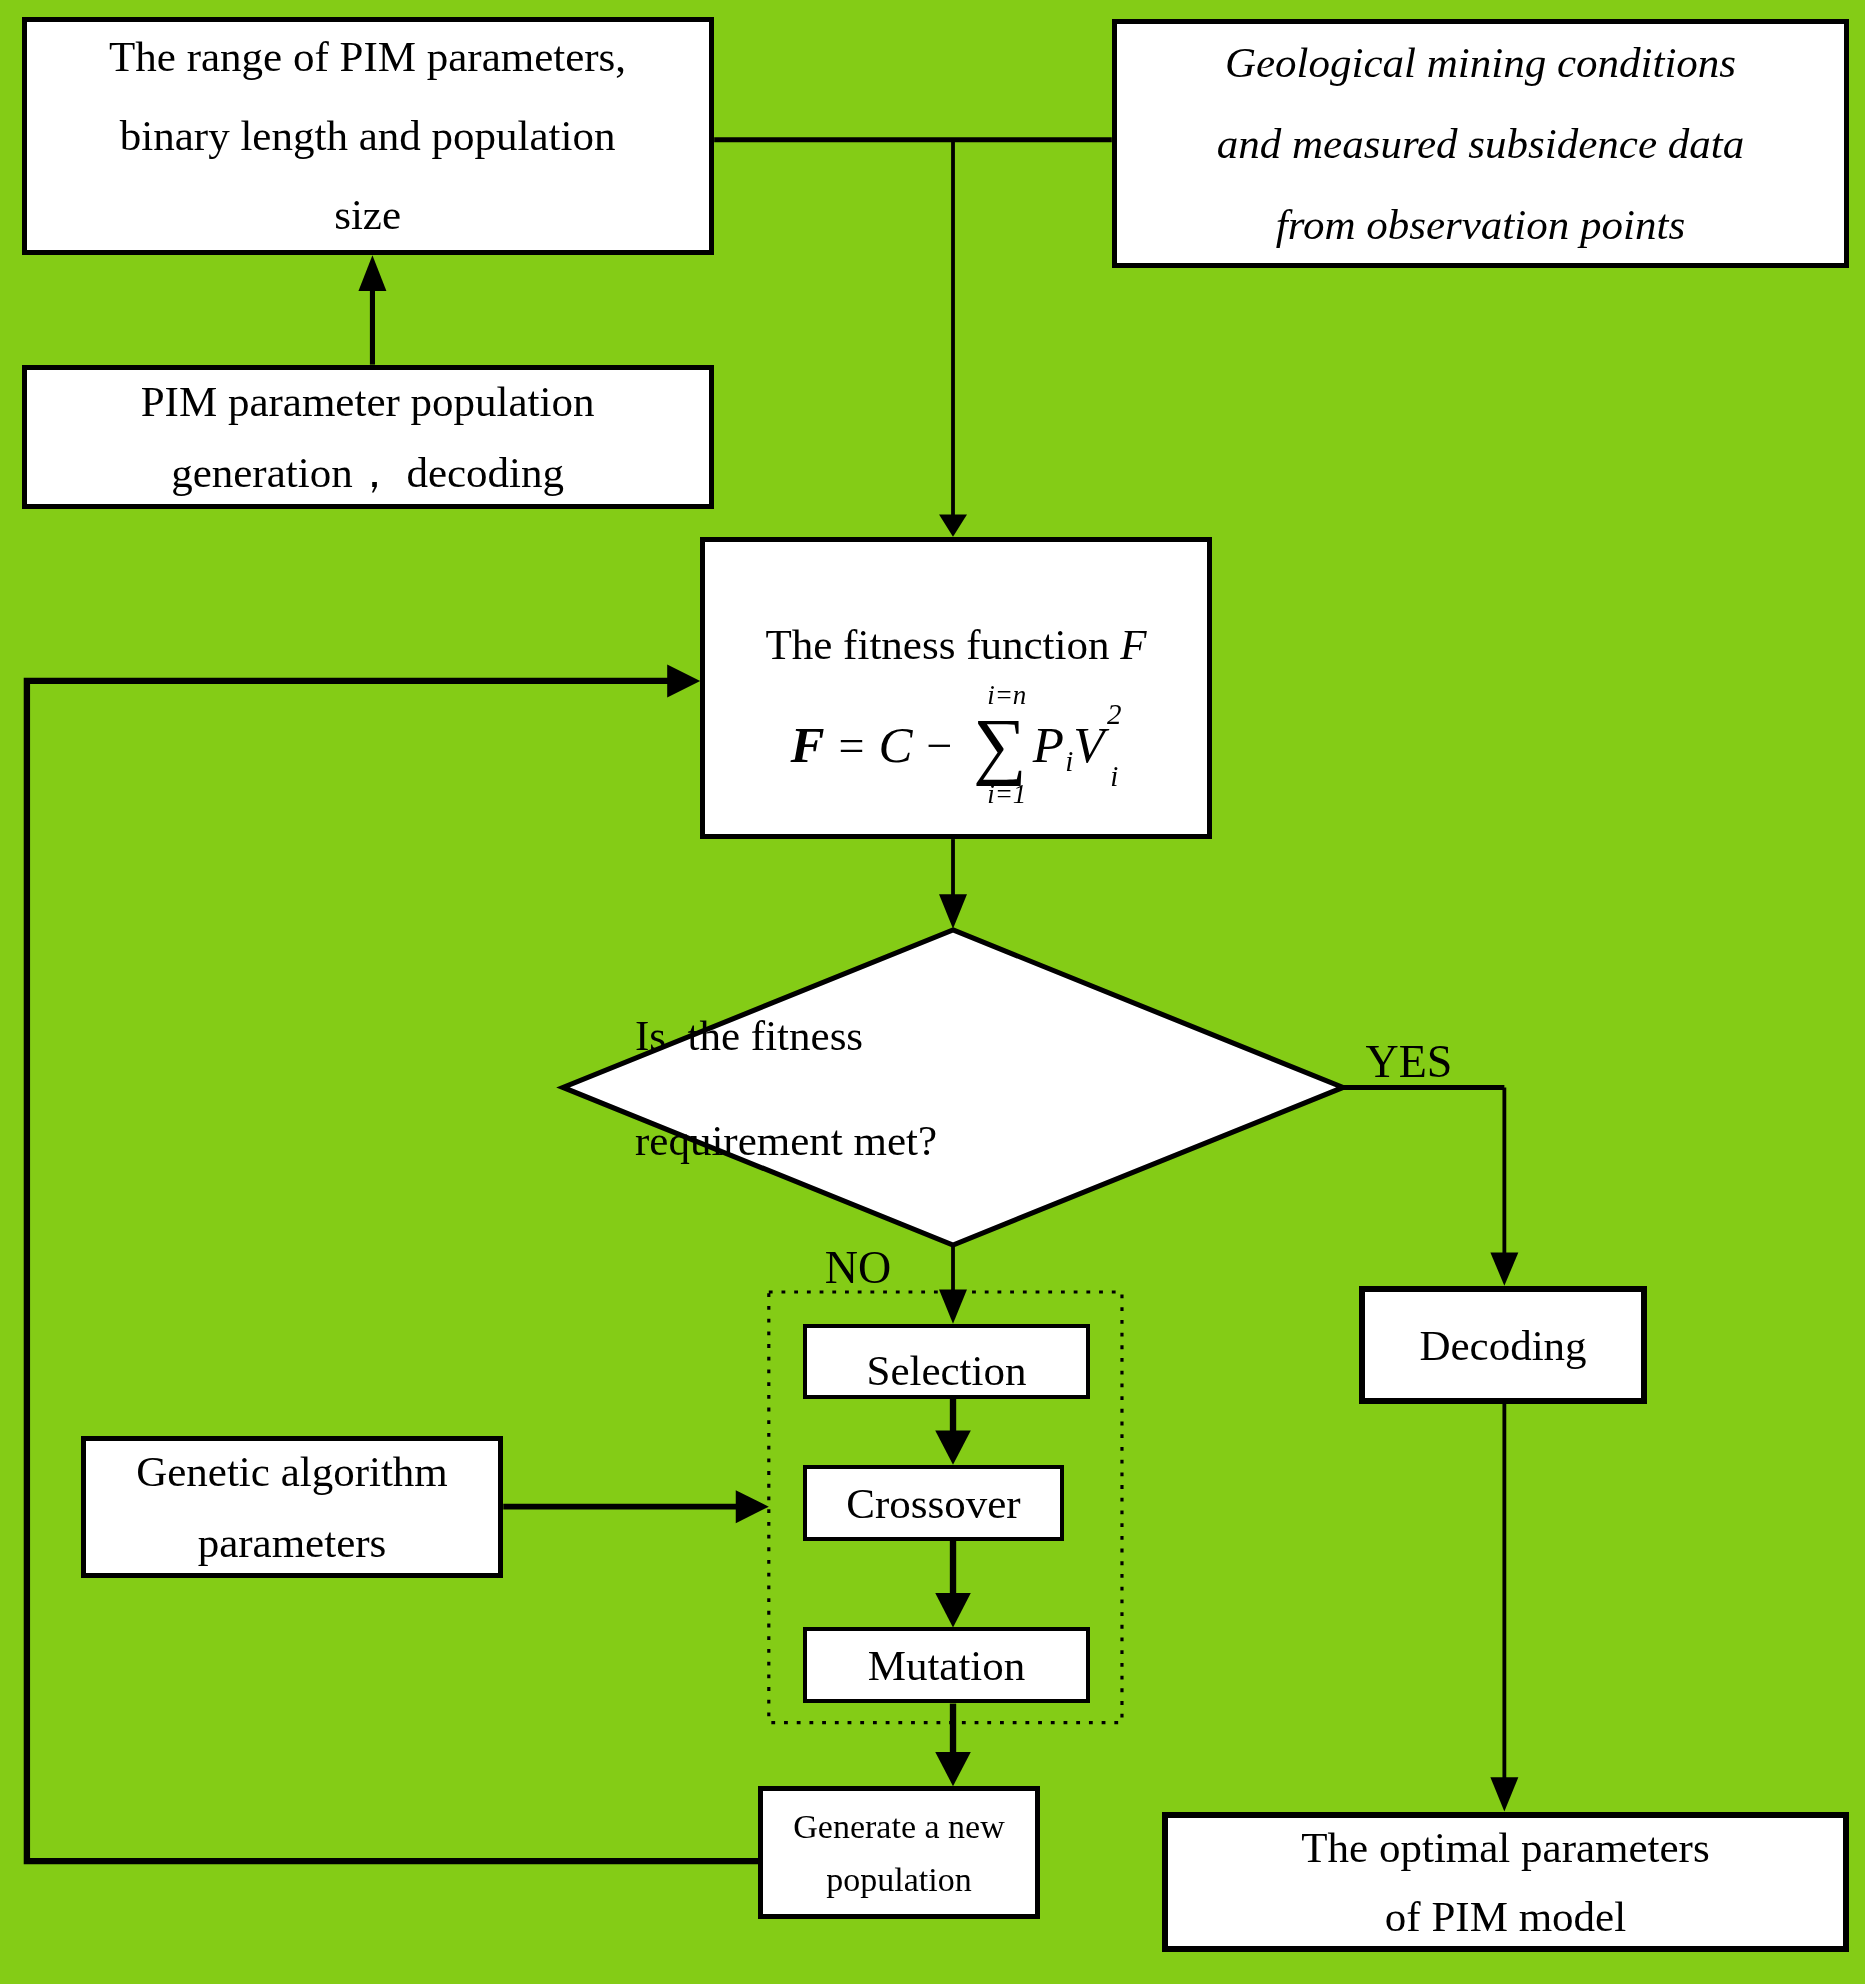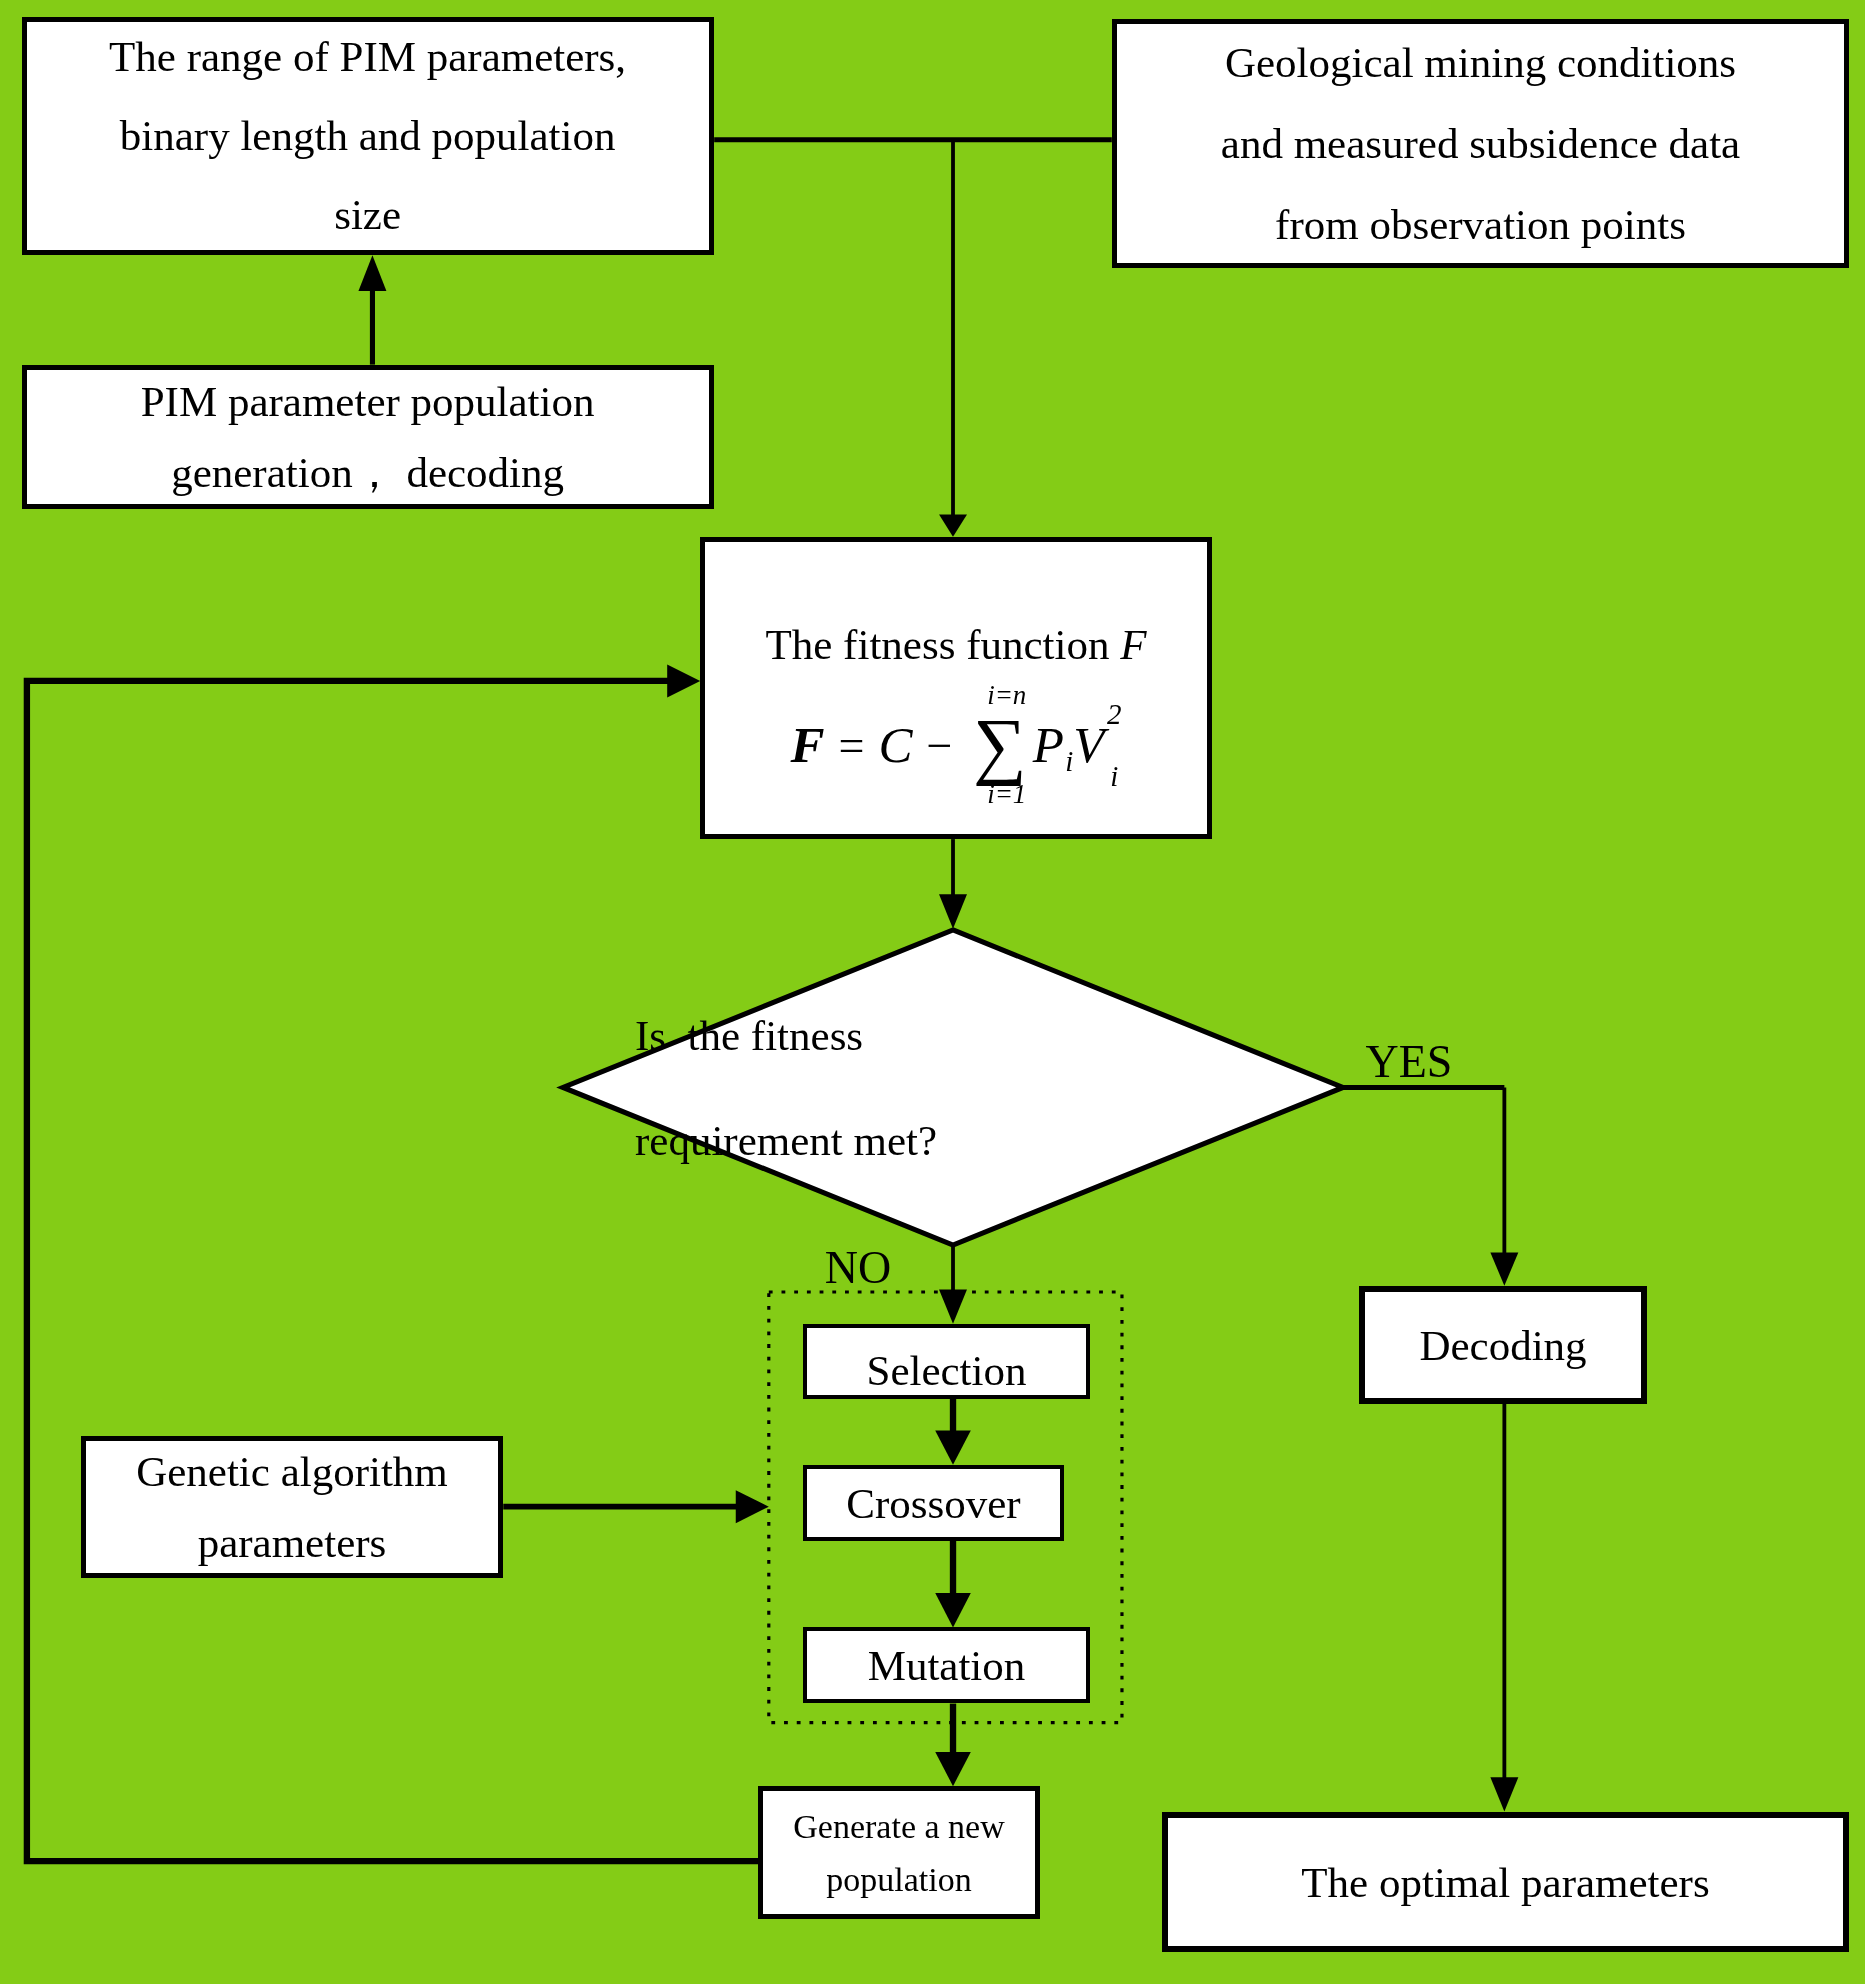--- a/index.html
+++ b/index.html
@@ -86,21 +86,21 @@
     <polyline points="1194,2930 42,2930 42,1072 1052,1072" fill="none" stroke="#000" stroke-width="10"></polyline>
     <polygon points="1102,1072 1050,1046 1050,1098" fill="#000"></polygon>
   </svg>
 
   <div class="node f68 lh124" style="left:21.6px;top:16.5px;width:692px;height:238px;">
     <span class="line">The range of PIM parameters,</span>
     <span class="line">binary length and population</span>
     <span class="line">size</span>
   </div>
 
-  <div class="node f68 lh128" style="left:1112px;top:19px;width:737px;height:249px;">
+  <div class="node f68 lh128" style="left:1112px;top:19px;width:737px;height:249px;font-style:italic;">
     <span class="line">Geological mining conditions</span>
     <span class="line">and measured subsidence data</span>
     <span class="line">from observation points</span>
   </div>
 
   <div class="node f68 lh112" style="left:21.6px;top:365px;width:692px;height:144px;">
     <span class="line">PIM parameter population</span>
     <span class="line">generation， decoding</span>
   </div>
 
@@ -161,16 +161,17 @@
     <span class="line">Decoding</span>
   </div>
 
   <div class="node f54 lh84 b9" style="left:758px;top:1786px;width:282px;height:133px;">
     <span class="line">Generate a new</span>
     <span class="line">population</span>
   </div>
 
   <div class="node f68 lh108 b10" style="left:1162px;top:1812px;width:687px;height:140px;">
     <span class="line">The optimal parameters</span>
+    <span class="line">of PIM model</span>
   </div>
 
 </div>
 
 
 </body></html>

